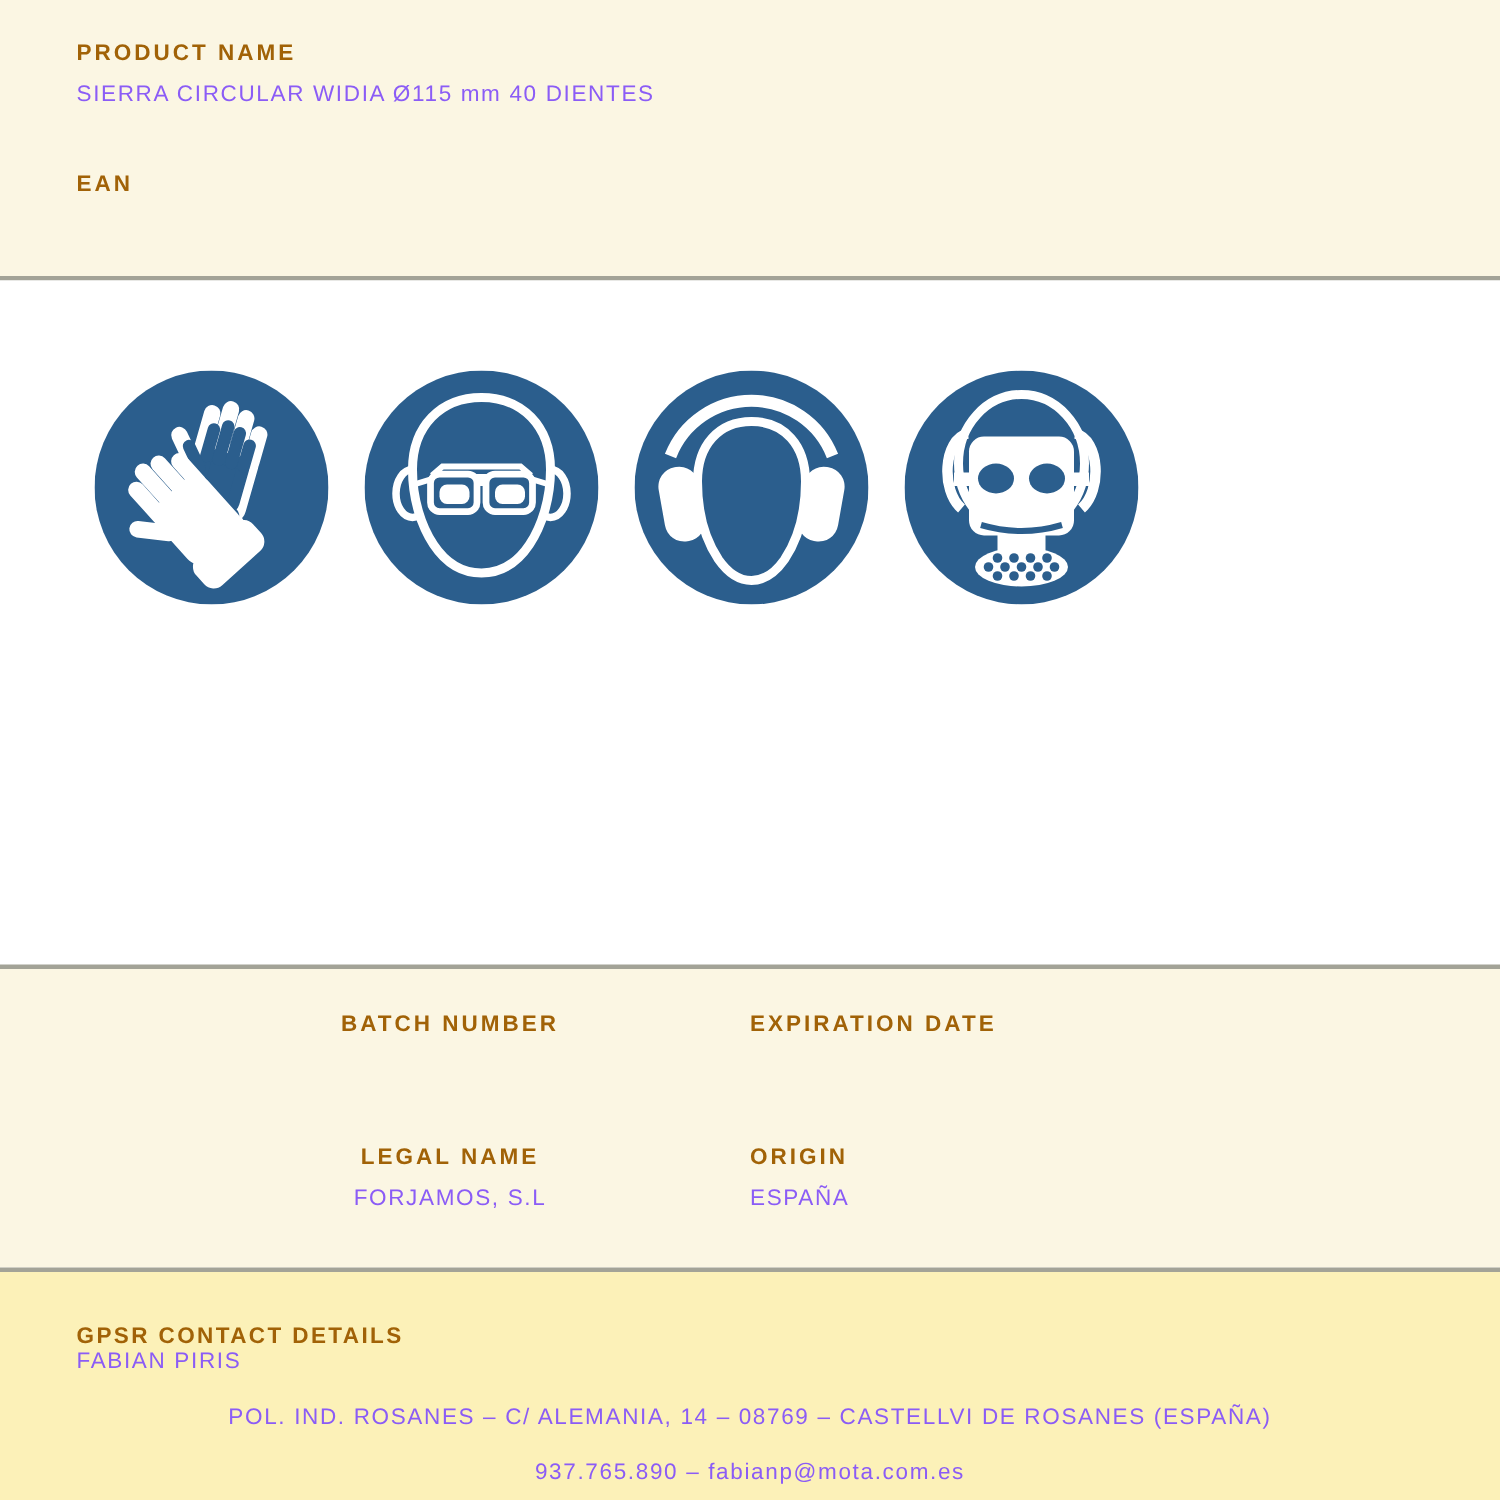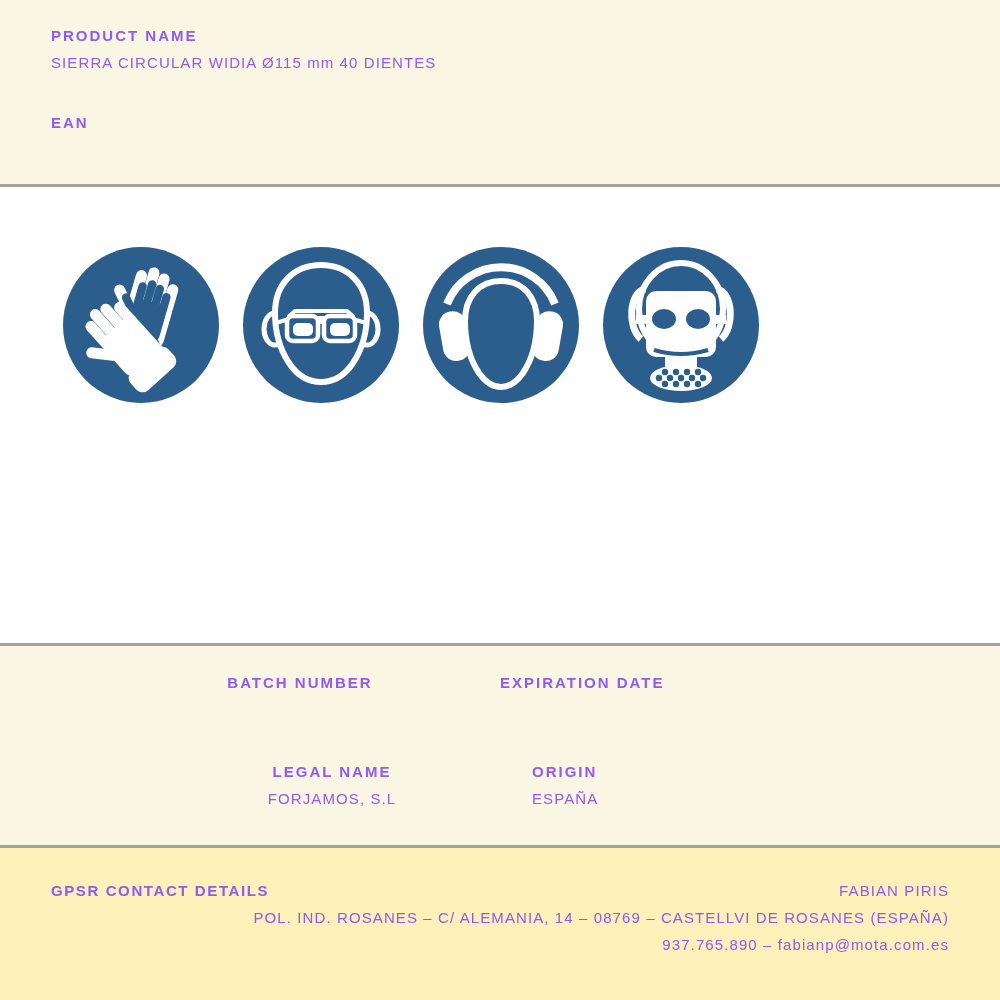--- a/index.html
+++ b/index.html
@@ -5,45 +5,45 @@
   html,body{margin:0;padding:0;background:#fff;}
   body{width:1000px;height:1000px;overflow:hidden;font-family:"Liberation Sans", sans-serif;}
   .sheet{width:1000px;height:1000px;display:flex;flex-direction:column;}
   .divider{height:3px;background:#a3a397;flex:0 0 auto;}
   .panel{box-sizing:border-box;flex:0 0 auto;}
   .cream{background:#fbf6e3;}
   .yellow{background:#fcf1b8;}
   .white{background:#ffffff;}
 
   
-  .lbl{font-size:15px;font-weight:700;letter-spacing:2px;color:#8b5cf6;}
+  .lbl{font-size:15px;font-weight:700;letter-spacing:2px;color:#a16207;}
   .val{font-size:15px;font-weight:400;letter-spacing:1.1px;color:#8b5cf6;}
 
   
   .sec-product{height:184px;padding:27px 51px 0 51px;}
   .sec-product .val{margin-top:10px;}
   .field-ean{margin-top:43px;}
 
   
   .sec-icons{height:456px;padding:60px 0 0 63px;}
   .icons-row{display:flex;gap:24px;}
   .icons-row svg{width:156px;height:156px;display:block;}
 
   
   .sec-details{height:199px;padding-top:28px;}
   .detail-row{display:flex;}
   .detail-col-left{width:400px;margin-left:100px;text-align:center;}
   .detail-col-right{width:400px;}
-  .detail-row2{margin-top:72px;margin-left:32px;}
+  .detail-row2{margin-top:72px;}
   .detail-row .val{margin-top:10px;}
 
   
   .sec-contact{height:152px;padding:34px 51px 0 51px;}
-  .contact-row1{display:flex;justify-content:space-between;align-items:baseline;}
-  .contact-line{text-align:right;margin-top:10px;}
+  .contact-row1{display:flex;justify-content:space-between;align-items:baseline;flex-direction:column;}
+  .contact-line{text-align:center;margin-top:20px;}
   .gpsr-lbl{letter-spacing:1.6px;}
 </style>
 </head>
 <body>
 
 <div class="sheet">
 
   <section class="panel cream sec-product">
     <div>
       <div class="lbl">PRODUCT NAME</div>

